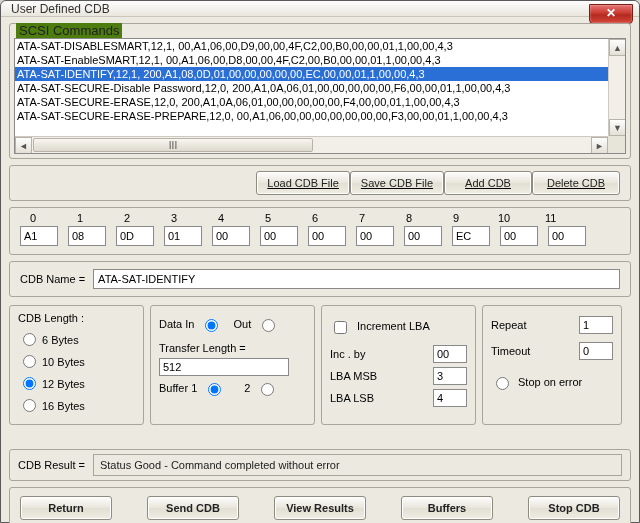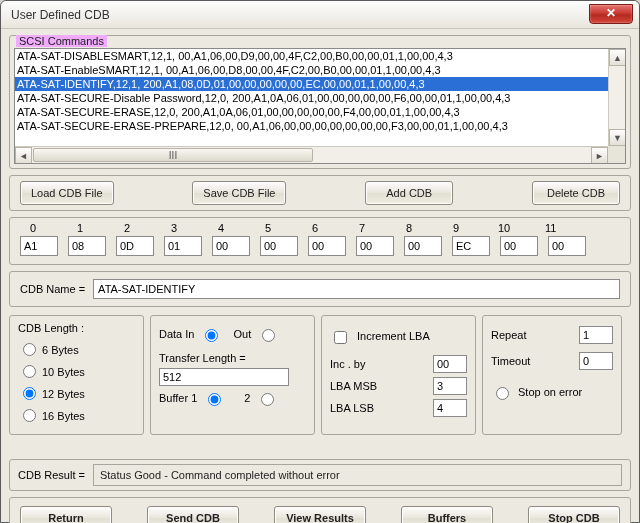--- a/index.html
+++ b/index.html
@@ -12,21 +12,21 @@
     overflow: hidden;
   }
   .window {
     width: 640px; height: 523px;
     background: linear-gradient(#f9f9f9,#ece9e1 8px,#ece9e1);
     border: 1px solid #5a5a5a;
     border-radius: 6px 6px 0 0;
     position: relative;
   }
   .titlebar {
-    height: 28px;
+    height: 16px;
     background: linear-gradient(#fdfdfd,#e9e6dd);
     border-bottom: 1px solid #c9c5bc;
     border-radius: 6px 6px 0 0;
     display: flex; align-items: center;
     padding: 0 6px 0 10px;
     position: relative;
   }
   .titlebar .title {
     font-size: 12px; color: #333;
   }
@@ -47,22 +47,22 @@
   .group {
     border: 1px solid #a9a59c;
     border-radius: 3px;
     margin-bottom: 6px;
     background: #ece9e1;
     position: relative;
   }
   .group-label {
     position: relative;
     top: -1px; left: 6px;
-    font-size: 11px; color: #222;
-    background: #f0abfc;
+    font-size: 13px; color: #222;
+    background: #4d7c0f;
     display: inline-block;
     padding: 0 3px;
     margin-bottom: -2px;
   }
   .cmd-list-wrap {
     padding: 0 4px 4px 4px;
   }
   .cmd-list {
     background: #fff;
     border: 1px solid #8a8a8a;
@@ -119,22 +119,23 @@
     background: linear-gradient(#fdfdfd,#e9e6dc 48%,#e2dfd3 52%,#efece3);
     border: 1px solid #8f8b81;
     border-radius: 3px;
     font-size: 11px;
     color: #222;
     display: inline-flex; align-items:center; justify-content:center;
     min-width: 88px;
     box-shadow: 0 0 0 1px #fff inset;
   }
   .row-btns {
-    display:flex; justify-content:space-between;
+    display:flex; justify-content:flex-end;
     padding: 5px 10px 5px 10px;
+    text-decoration: underline;
   }
   .byte-row {
     padding: 4px 10px 8px 10px;
   }
   .byte-headers, .byte-inputs {
     display:flex; gap:21px;
   }
   .byte-headers { padding-left:8px; gap:37px; font-size:11px;}
   .byte-headers span{ width:10px; text-align:center;}
   .byte-inputs input {

